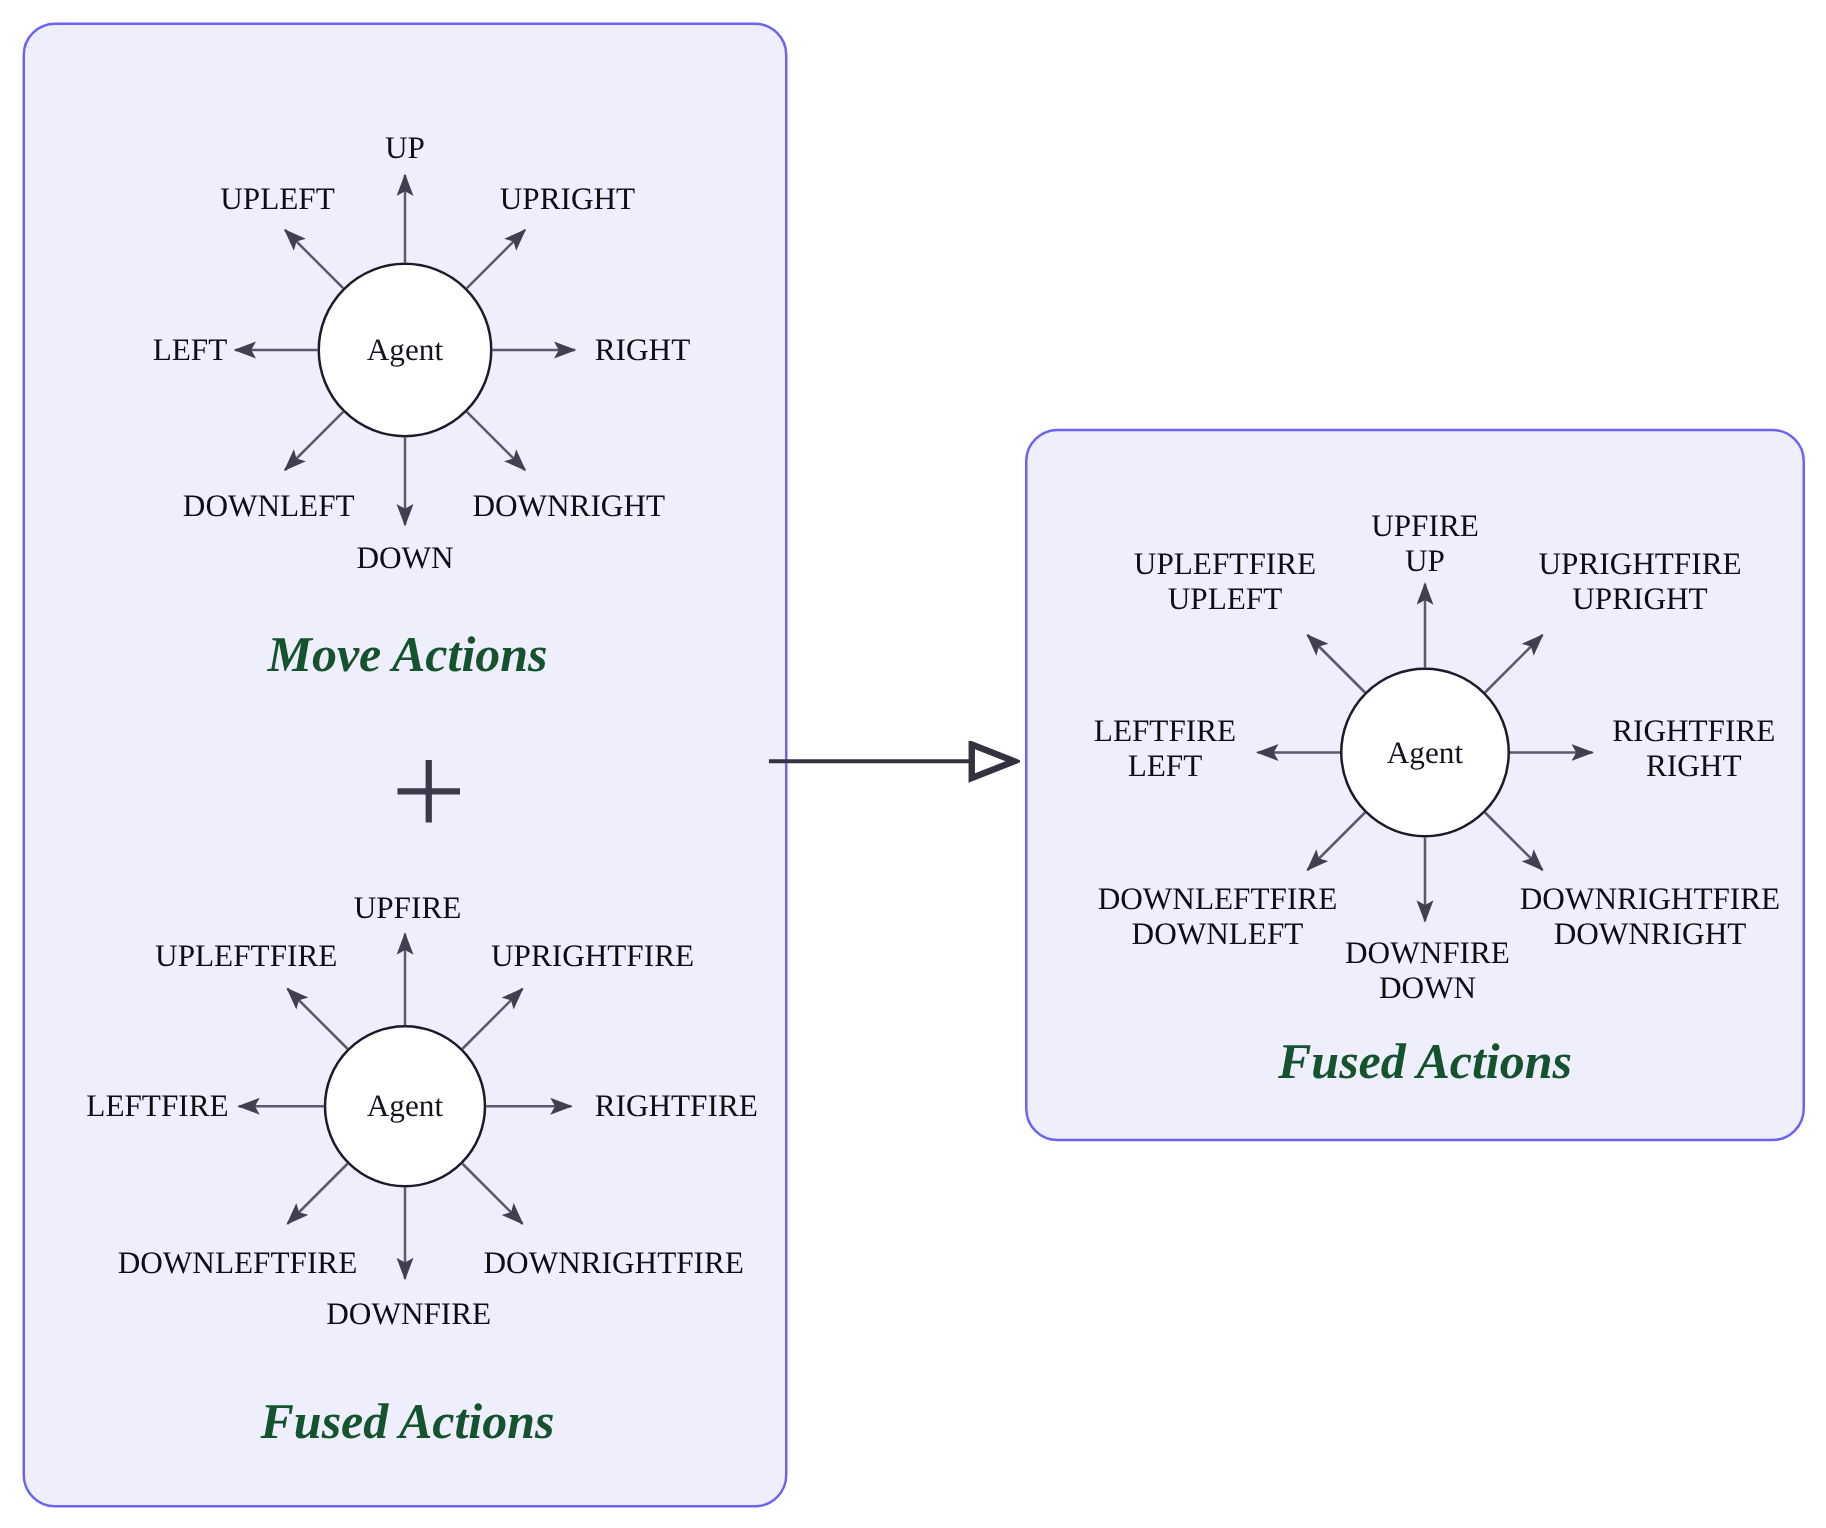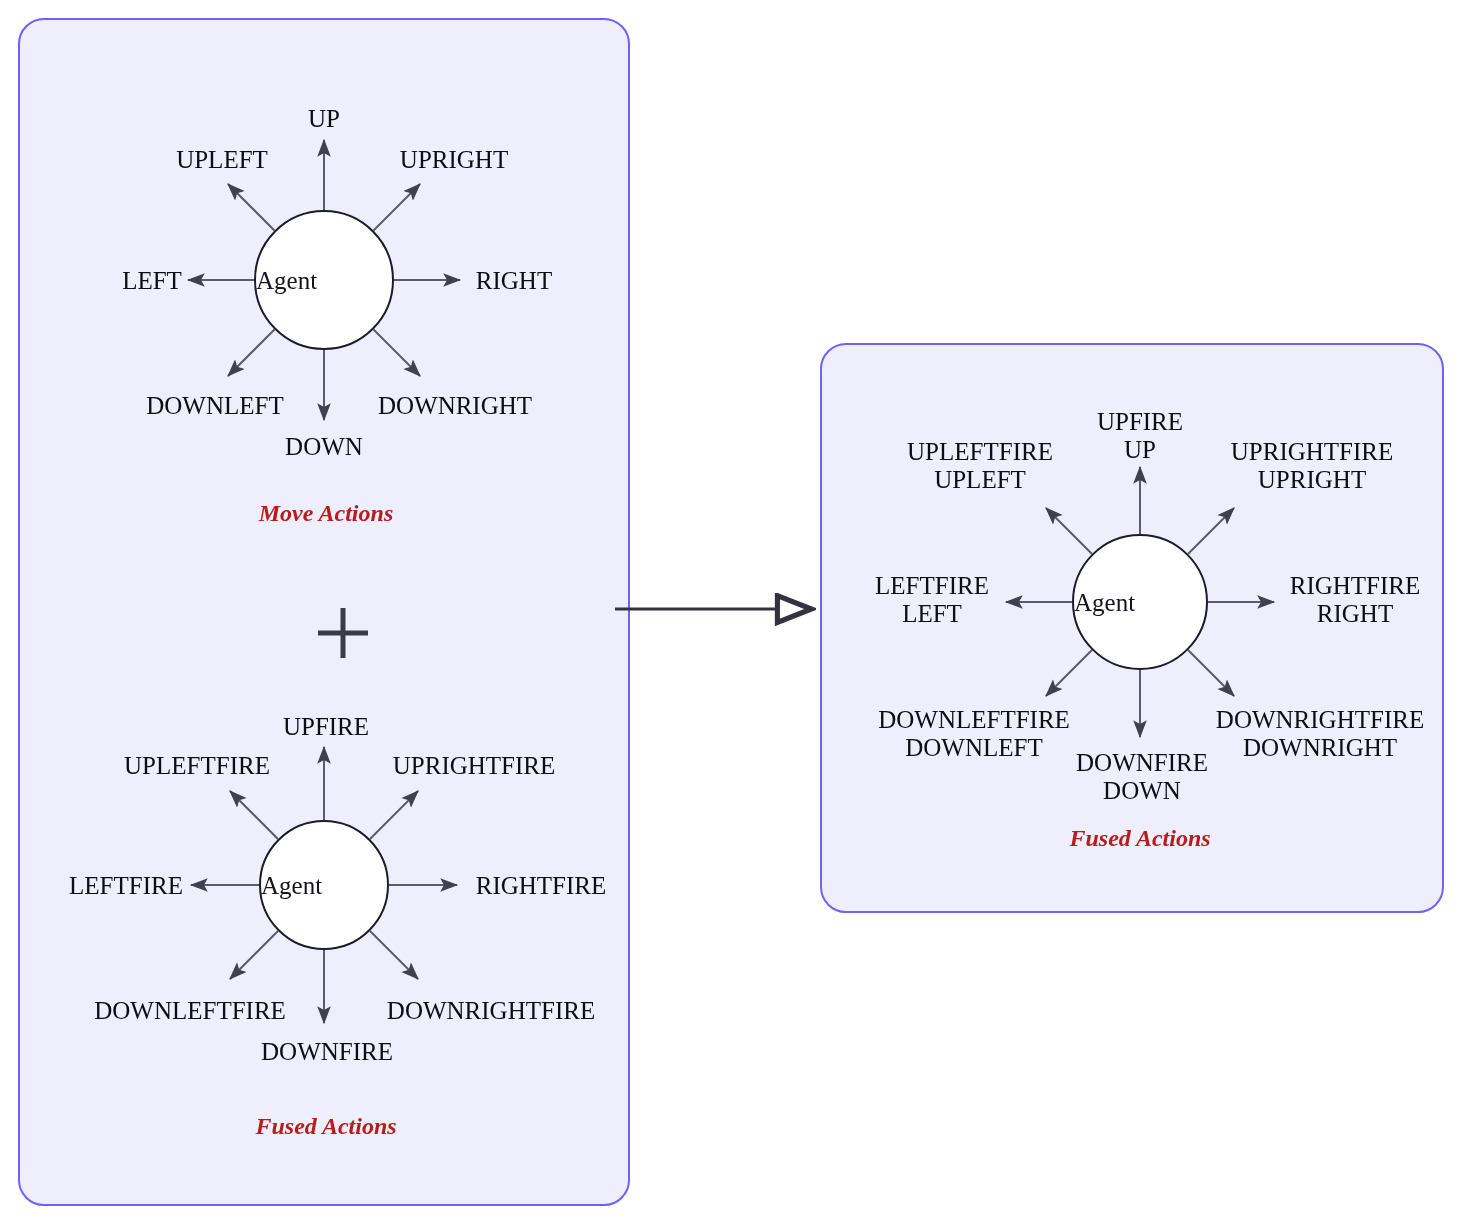--- a/index.html
+++ b/index.html
@@ -39,21 +39,21 @@
   .radial svg { position: absolute; left: 0; top: 0; overflow: visible; }
 
   .agent-circle {
     position: absolute;
     border-radius: 50%;
     background: #ffffff;
     border: 2.5px solid #1b1b2a;
     box-sizing: border-box;
     display: flex;
     align-items: center;
-    justify-content: flex-start;
+    justify-content: center;
   }
   .agent-label {
     font-size: 25px;
     color: #14141f;
     font-family: "Liberation Serif", "DejaVu Serif", serif;
     line-height: 1;
   }
 
   
   .spoke-label {
@@ -63,24 +63,24 @@
     color: #0d0d16;
     white-space: nowrap;
     text-align: center;
     font-family: "Liberation Serif", "DejaVu Serif", serif;
   }
   .spoke-label .ln { display: block; }
 
   
   .caption {
     position: absolute;
-    font-size: 24px;
+    font-size: 40px;
     font-weight: bold;
     font-style: italic;
-    color: #b91c1c;
+    color: #14532d;
     text-align: left;
     white-space: nowrap;
     font-family: "Liberation Serif", "DejaVu Serif", serif;
   }
 
   
   #plus-sign {
     position: absolute;
     left: 295px;
     top: 585px;

